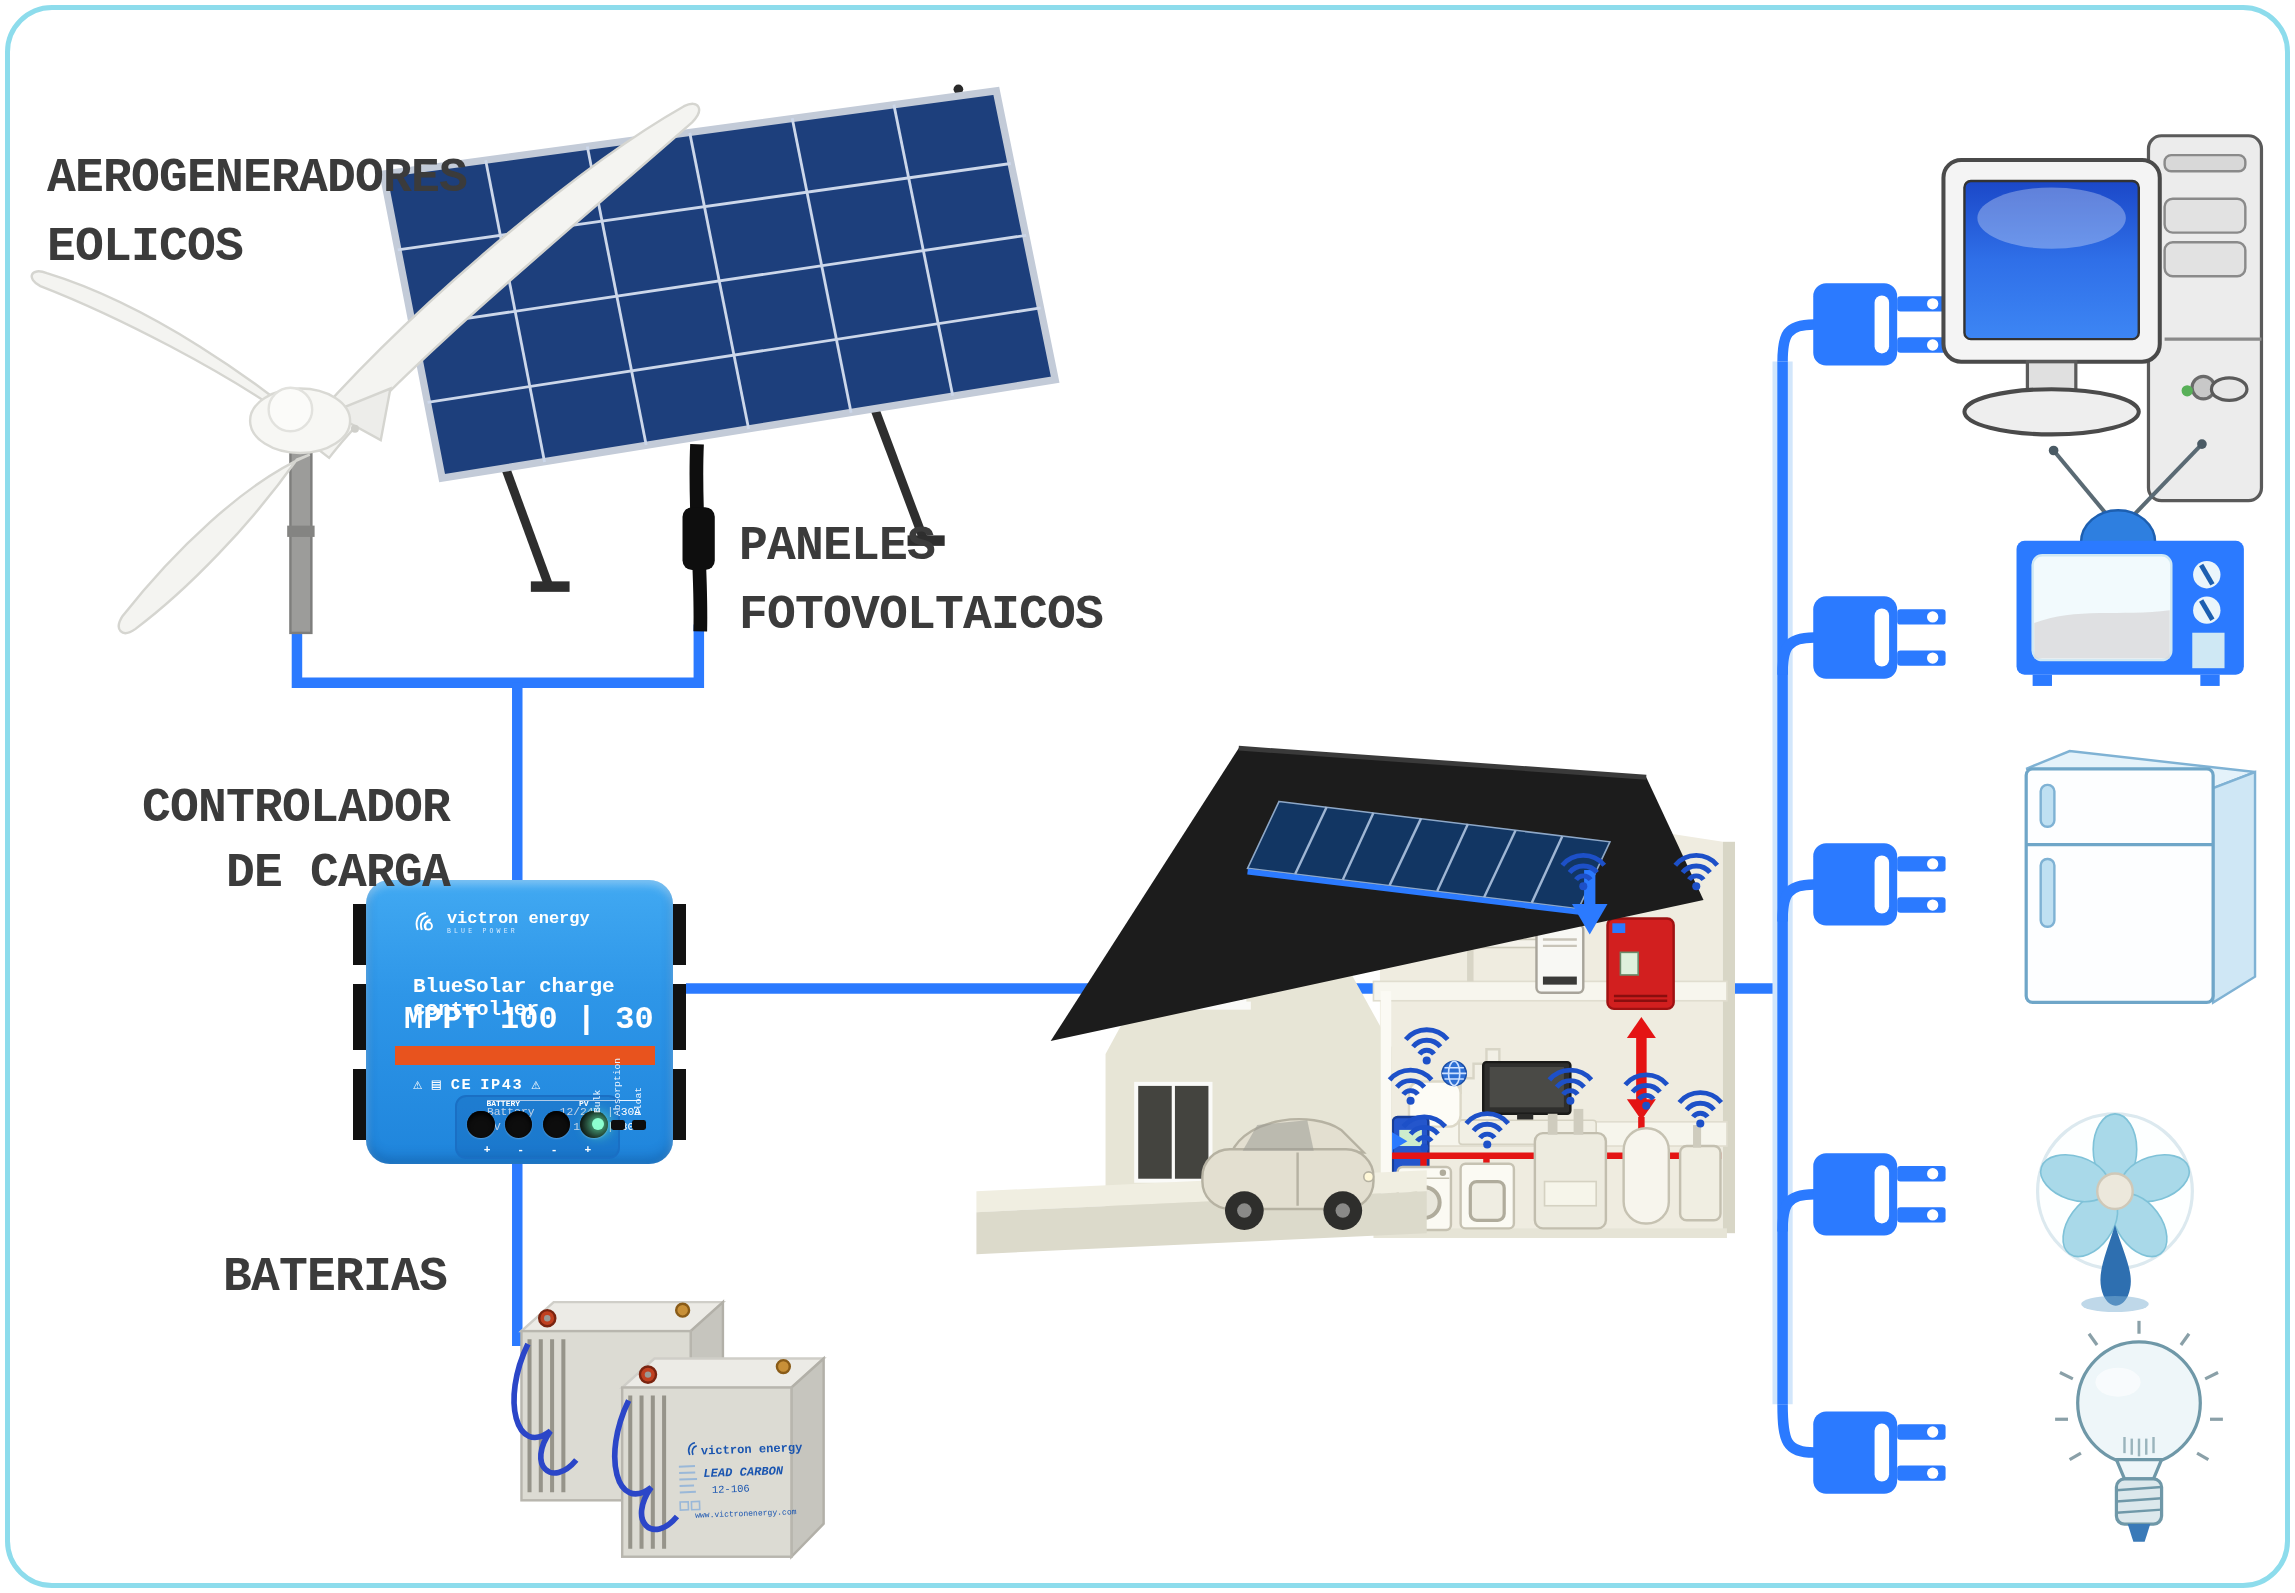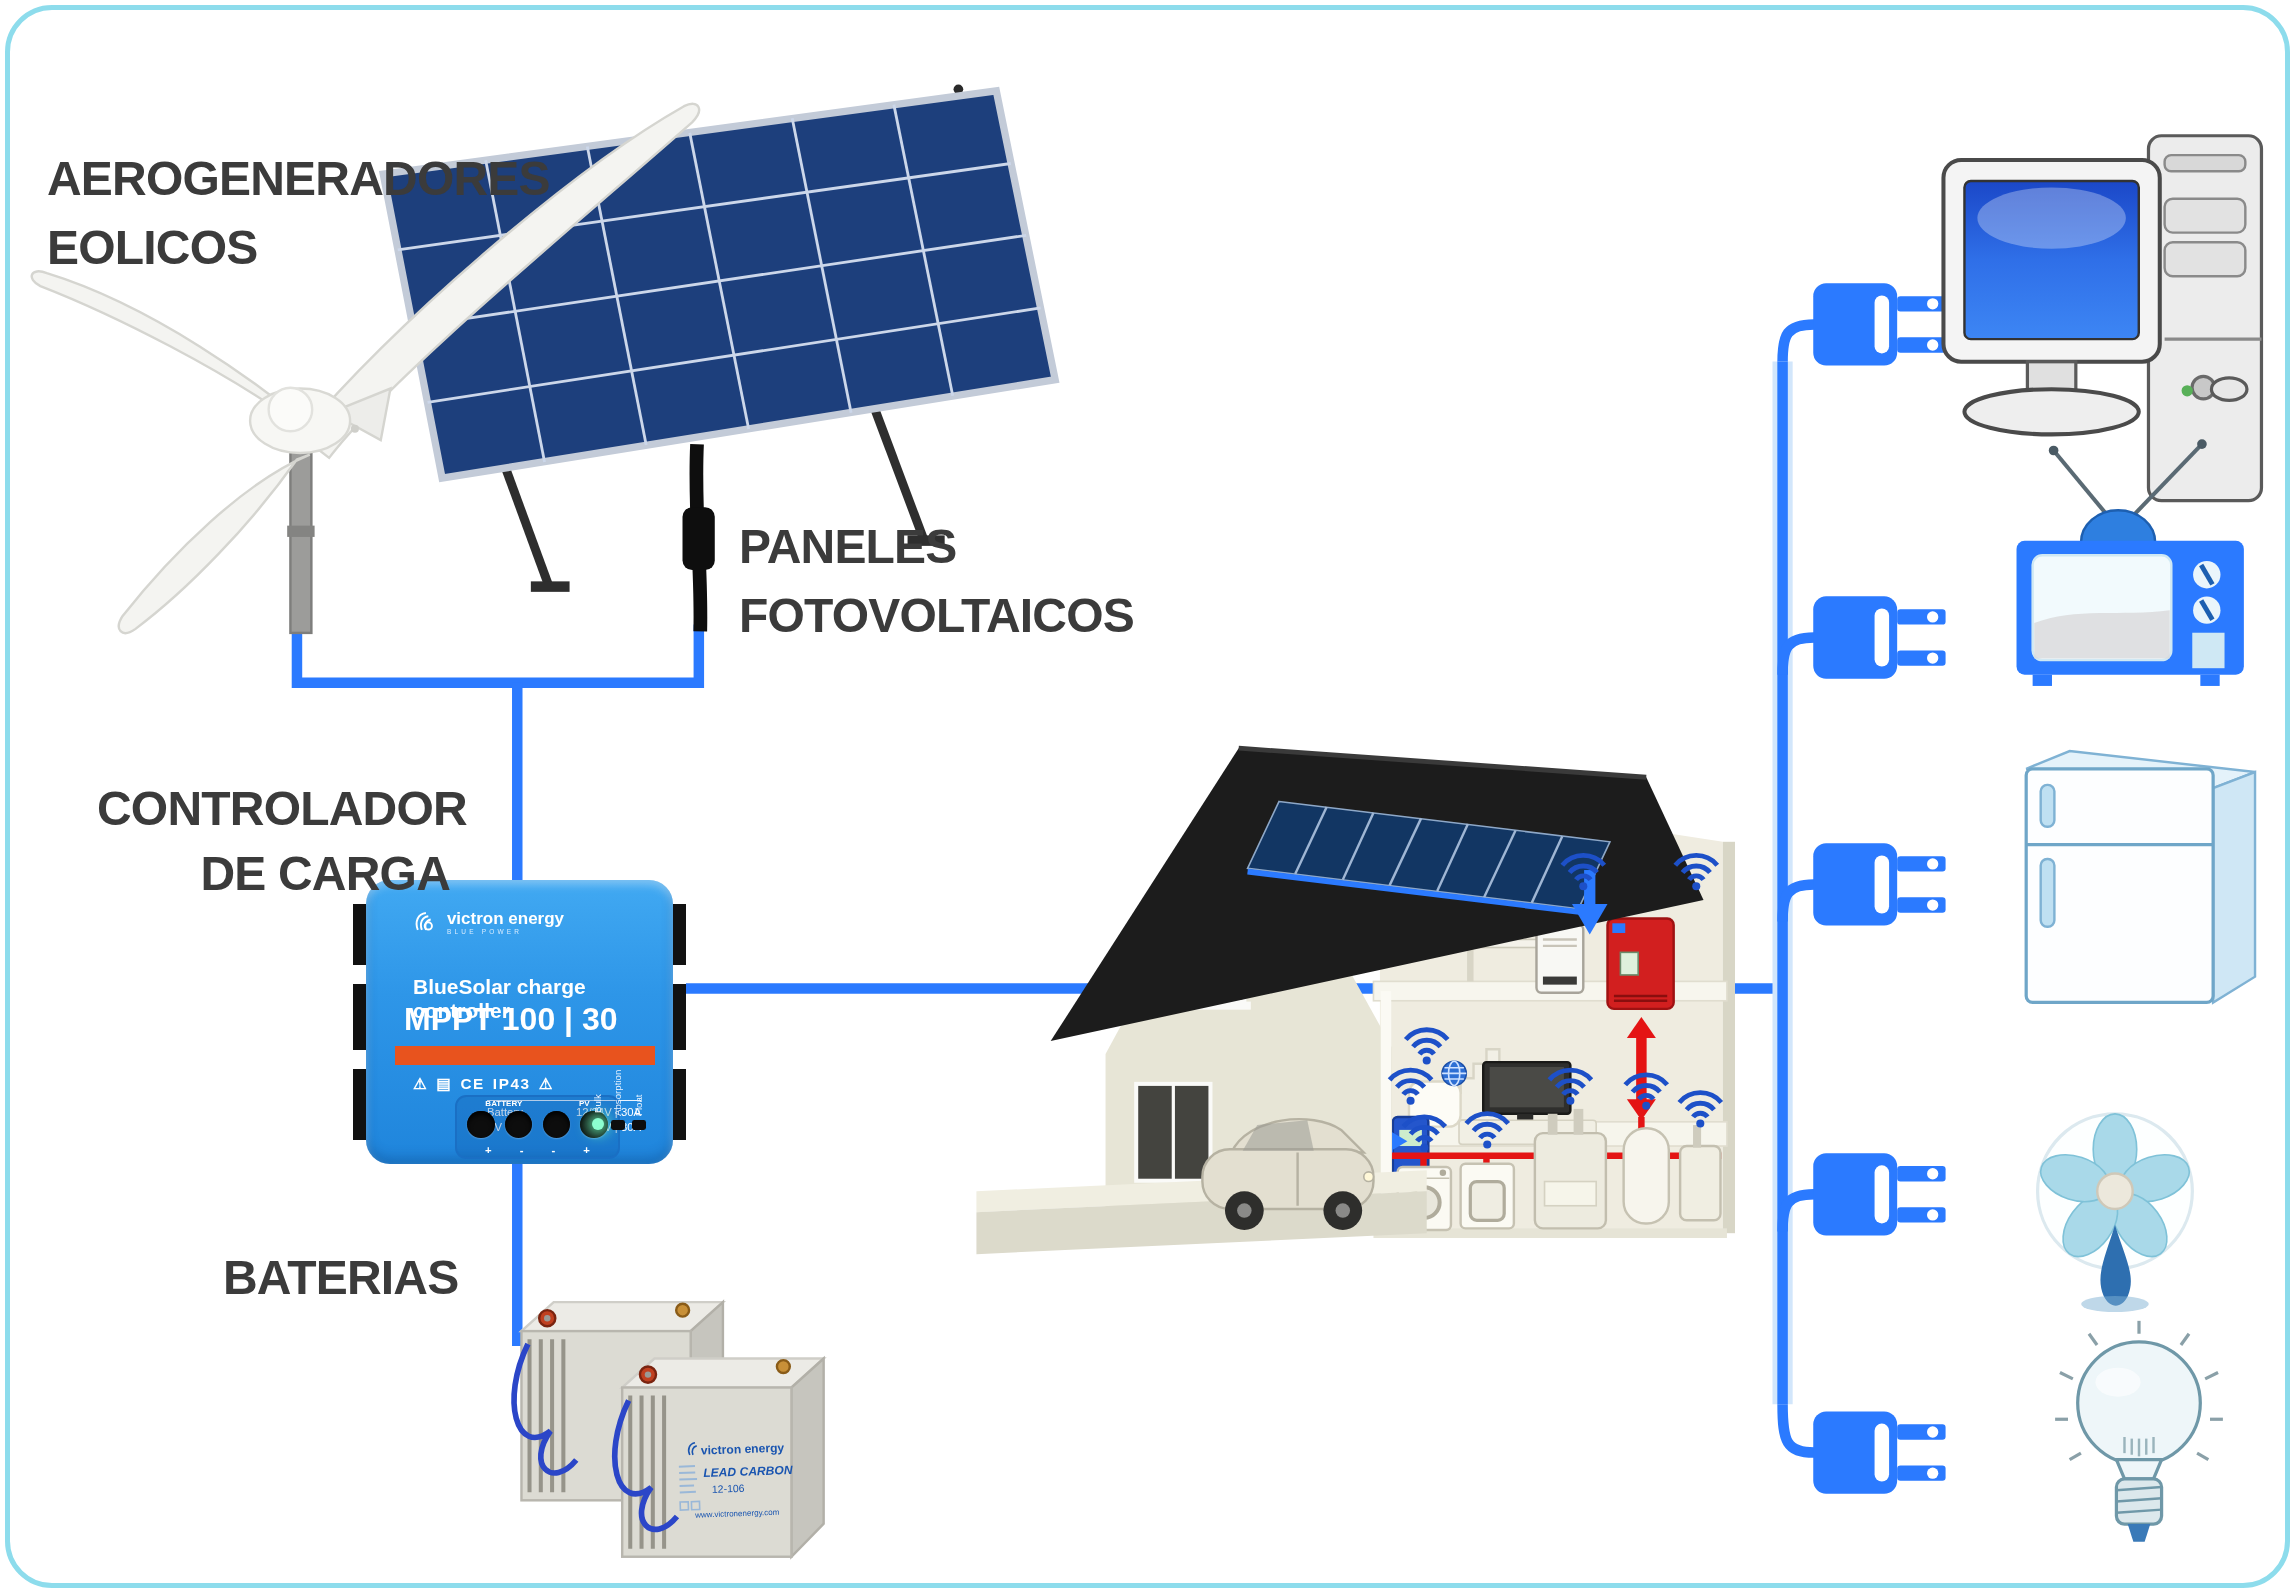--- a/index.html
+++ b/index.html
@@ -1,17 +1,17 @@
 <!DOCTYPE html>
 <html style="font-size:13px"><head>
 <meta charset="utf-8">
 <style>
   html,body{margin:0;padding:0;background:#fff;}
   body{width:2295px;height:1593px;overflow:hidden;font-family:"Liberation Sans",sans-serif;}
-  .stage{position:relative;width:2295px;height:1593px;background:#fff;}
+  .stage{position:relative;width:2295px;height:1593px;background:#fff;font-family:Liberation Mono, monospace;}
   .frame{position:absolute;inset:4.8px;border:5.6px solid #8ddcec;border-radius:47px;pointer-events:none;z-index:50;}
   .abs{position:absolute;}
   .biglabel{position:absolute;color:#3b3b3b;font-weight:bold;font-size:48px;line-height:69px;letter-spacing:-0.8px;white-space:nowrap;z-index:20;}
   .biglabel span{display:block;}
   
   .controller{position:absolute;left:353px;top:880px;width:333px;height:284px;z-index:10;}
   .bracket{position:absolute;top:24px;width:19.4px;height:236px;background:
      linear-gradient(#111 0 26%,#fff 26% 34%,#111 34% 62%,#fff 62% 70%,#111 70% 100%);}
   .bracket.l{left:0;} .bracket.r{right:0;}
   .ctl-body{position:absolute;left:13px;right:13px;top:0;bottom:0;border-radius:24px;

